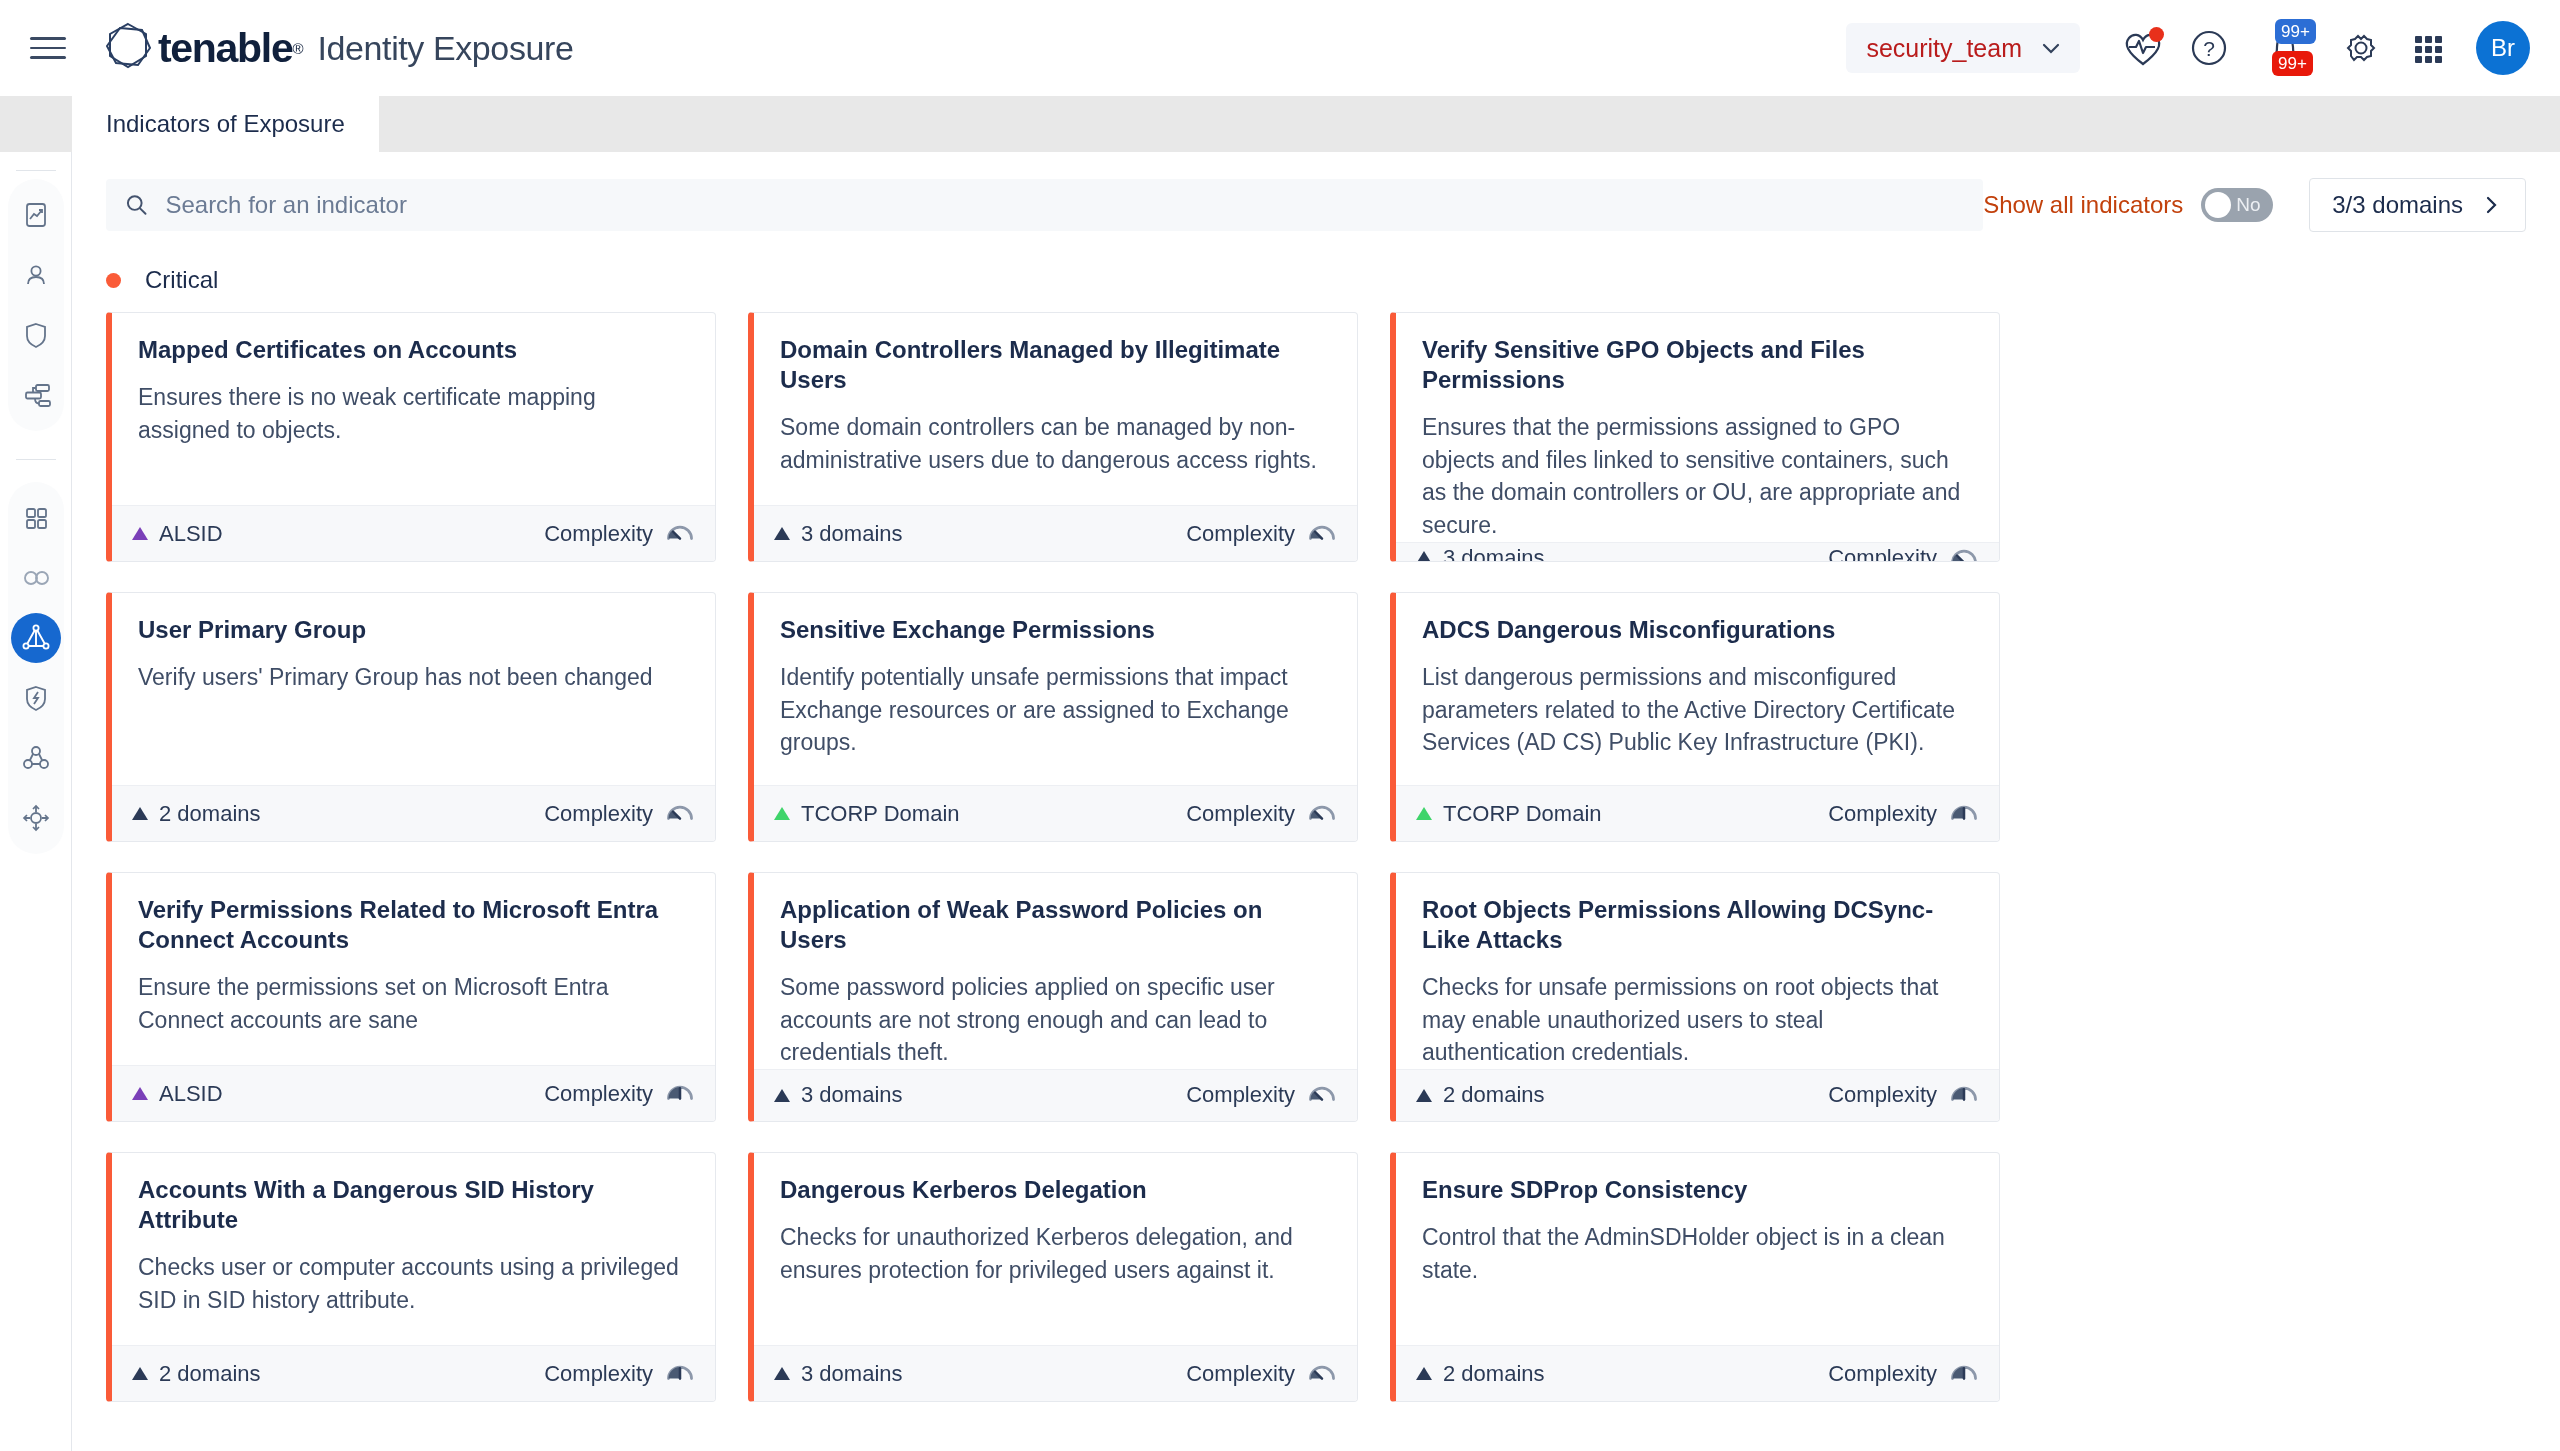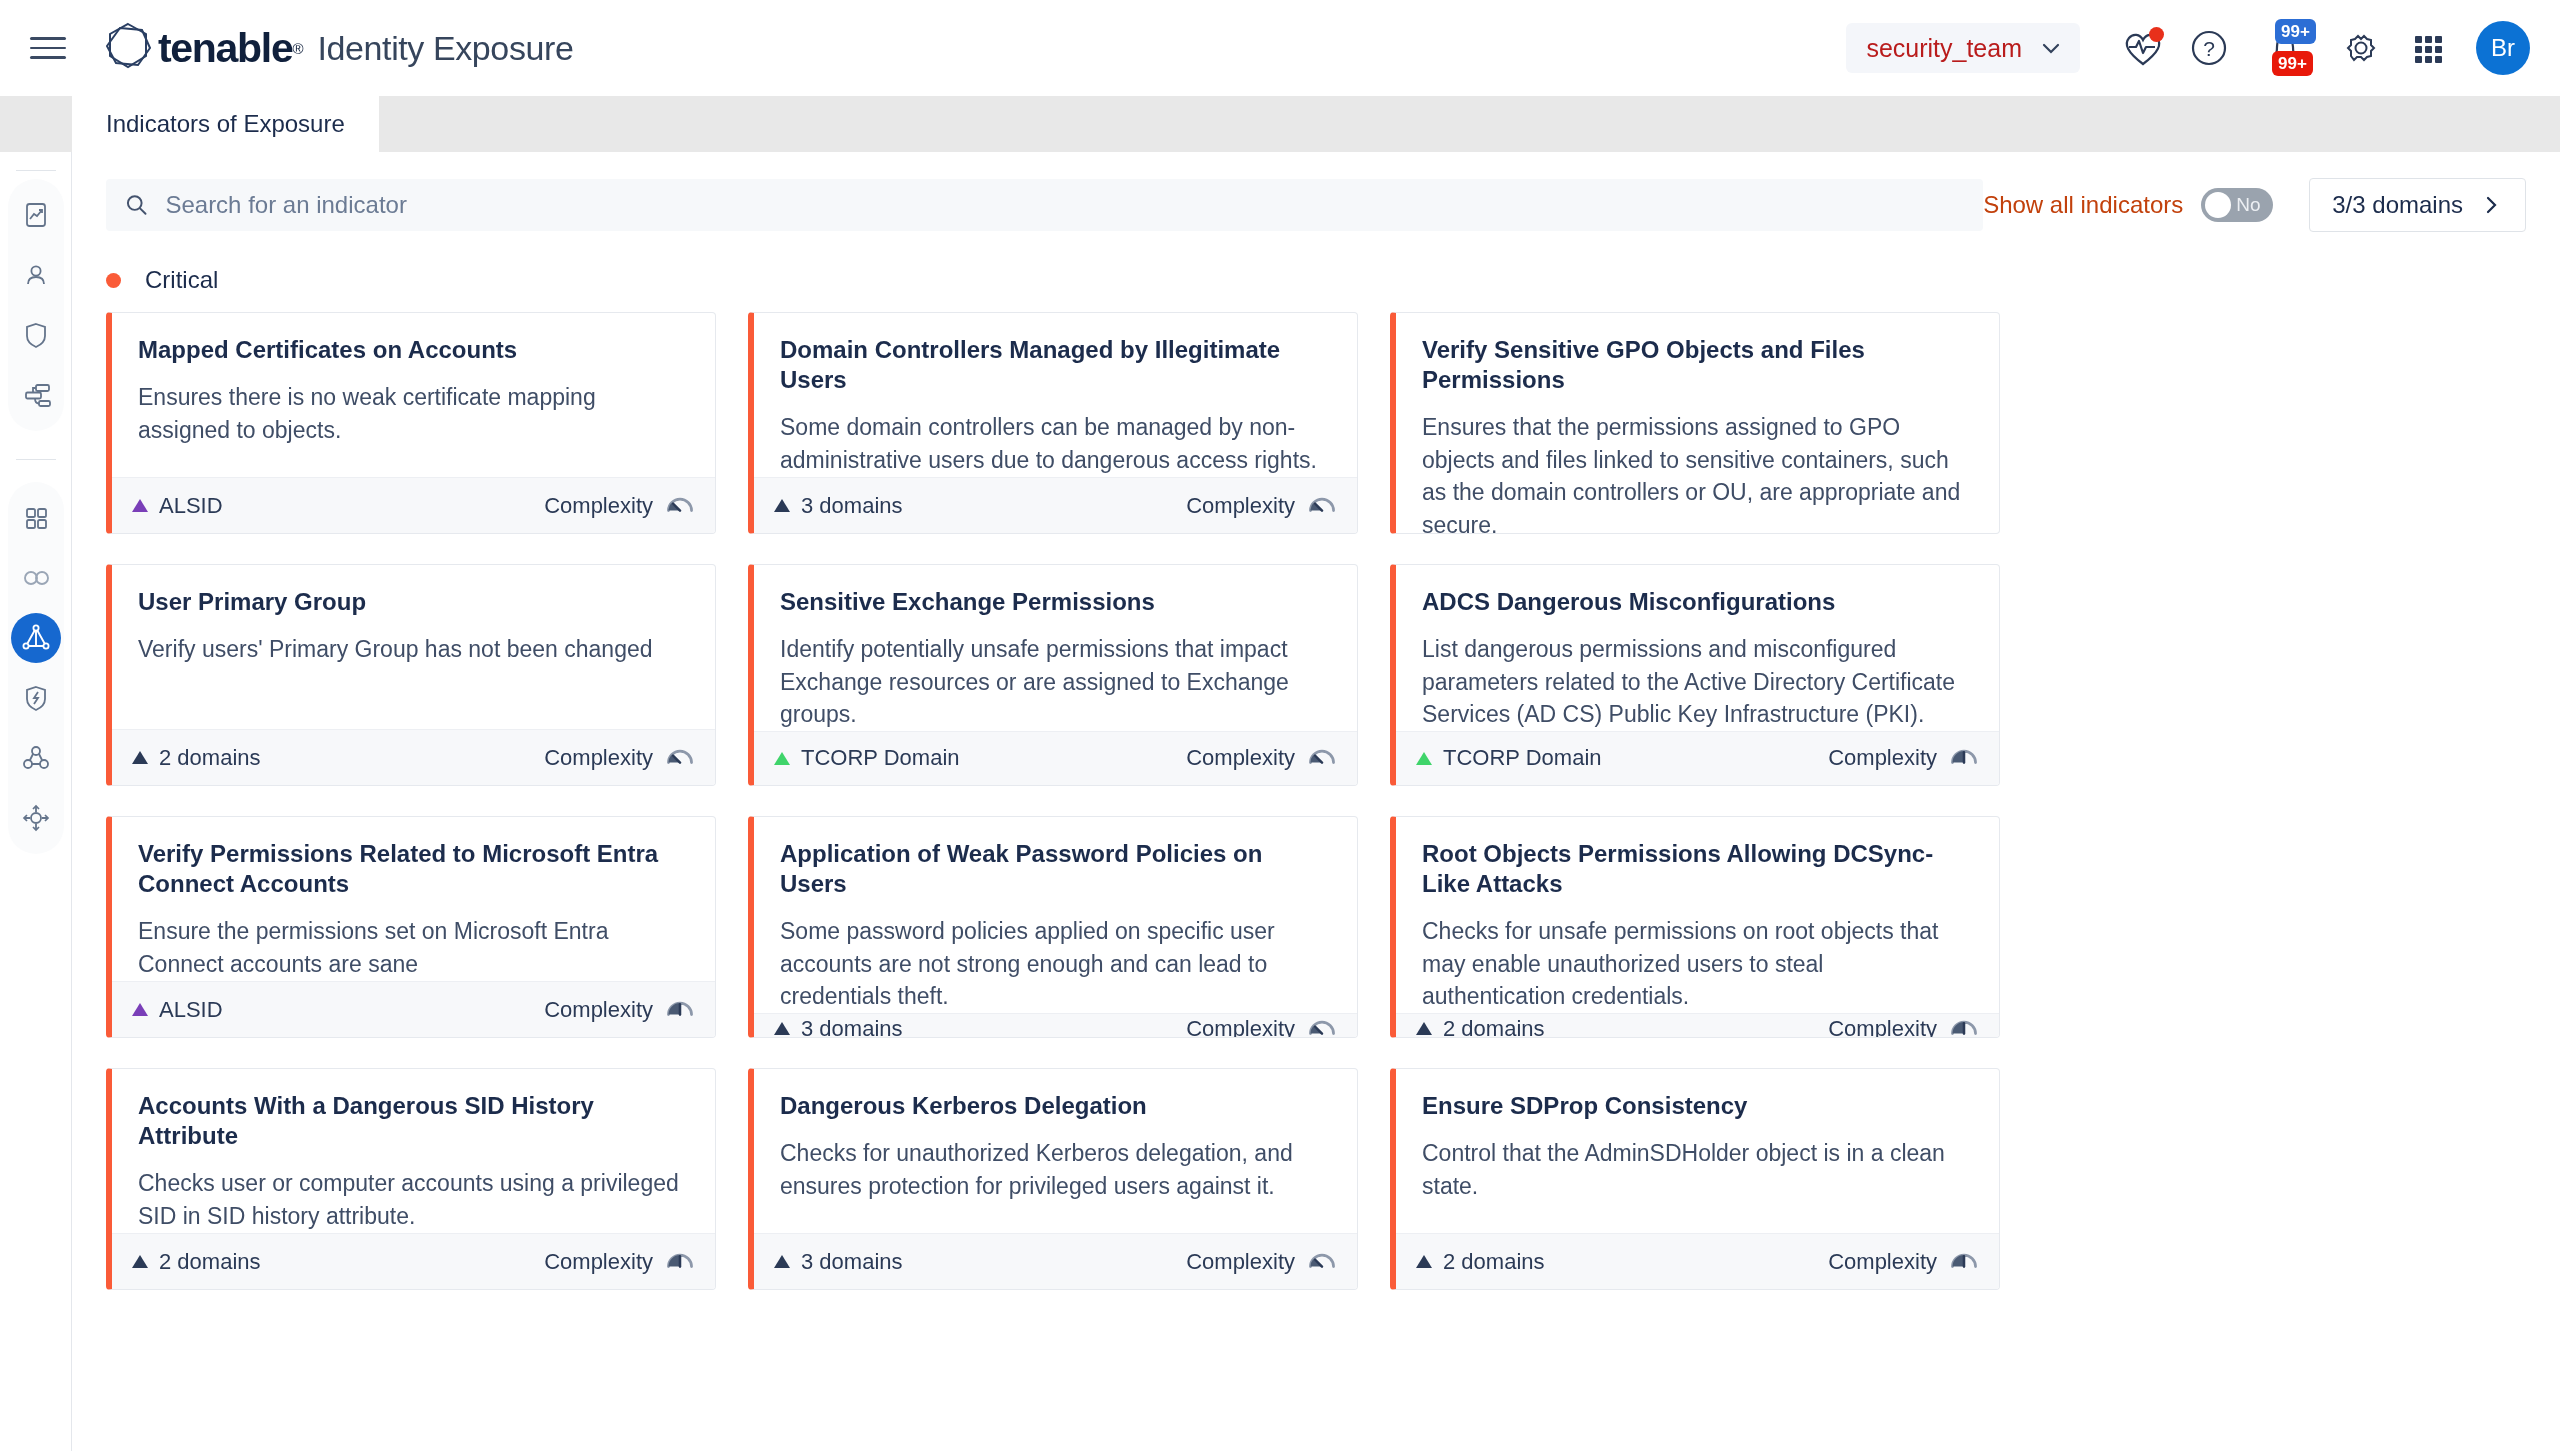--- a/index.html
+++ b/index.html
@@ -54,21 +54,21 @@
   .team-select-label { font-size: 25px; color: #b91c1c; }
   .chev-down { margin-left: 16px; }
 
   .hicon { width: 66px; height: 66px; display: flex; align-items: center;
            justify-content: center; cursor: pointer; position: relative; }
   .dot-red {
     position: absolute; width: 15px; height: 15px; border-radius: 50%;
     background: #e8301b; top: 12px; right: 12px;
   }
   .badge {
-    position: absolute; font-size: 17px; color: #fff; font-weight: bold;
+    position: absolute; font-size: 17px; color: #fff; font-weight: normal;
     padding: 2px 6px; border-radius: 6px; line-height: 1.25;
   }
   .badge-blue { background: #2c6ed5; top: 4px; left: 33px; }
   .badge-red  { background: #e8190a; top: 36px; left: 30px; }
   .avatar {
     width: 54px; height: 54px; border-radius: 50%;
     background: #0c72d4; color: #fff; font-size: 24px;
     display: flex; align-items: center; justify-content: center;
     margin-left: 16px; cursor: pointer;
   }
@@ -154,21 +154,21 @@
   .grid {
     display: grid;
     grid-template-columns: repeat(3, 610px);
     gap: 30px 32px;
   }
   .card {
     background: #fff;
     border: 1px solid #e6e9ee;
     border-left: 6px solid #fa5b38;
     border-radius: 4px;
-    height: 222px;
+    height: 250px;
     display: flex; flex-direction: column;
     cursor: pointer;
     overflow: hidden;
   }
   .card-body { padding: 22px 26px 0 26px; flex: 1; }
   .card-title {
     font-size: 24px; font-weight: bold; color: #1c2c4c;
     line-height: 1.25; margin-bottom: 16px;
   }
   .card-desc { font-size: 23px; color: #3f4d66; line-height: 1.42; }

